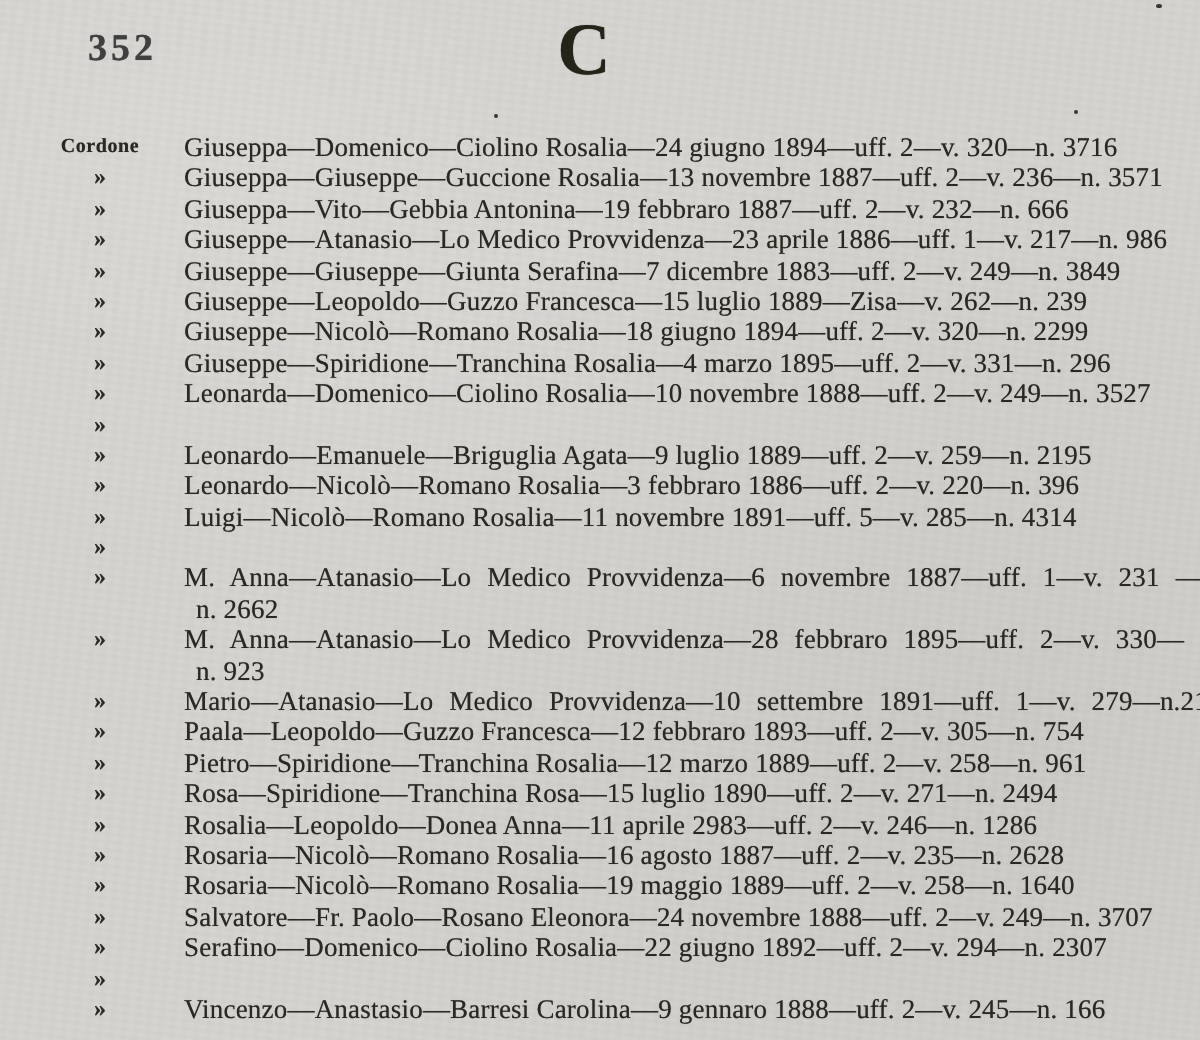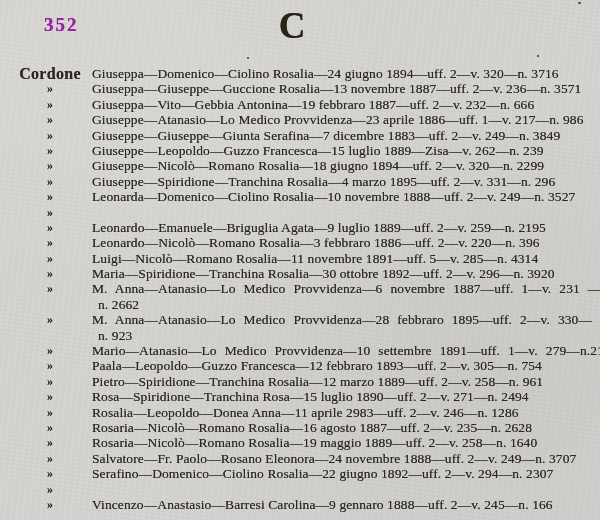--- a/index.html
+++ b/index.html
@@ -14,38 +14,38 @@
     background:
       radial-gradient(ellipse 420px 300px at 18% 15%, rgba(255,255,255,0.10), transparent 70%),
       radial-gradient(ellipse 500px 420px at 82% 72%, rgba(110,106,96,0.09), transparent 72%),
       radial-gradient(ellipse 300px 200px at 50% 40%, rgba(255,255,255,0.05), transparent 70%),
       repeating-linear-gradient(7deg, rgba(0,0,0,0.012) 0 2px, rgba(255,255,255,0.014) 2px 4px),
       repeating-linear-gradient(96deg, rgba(0,0,0,0.010) 0 3px, rgba(255,255,255,0.010) 3px 6px);
   }
   #page-num{
     position:absolute;left:44px;top:14px;
     font-size:19px;font-weight:bold;letter-spacing:2px;
-    color:#a21caf;text-shadow:0 0 .4px rgba(42,39,32,.7);
+    color:#404040;text-shadow:0 0 .4px rgba(42,39,32,.7);
   }
   #letter{
     position:absolute;left:0;right:16px;top:4px;text-align:center;
     font-size:37px;font-weight:bold;color:#262319;
     text-shadow:0 0 .5px rgba(38,35,25,.8);
   }
   #list{position:absolute;left:0;top:66px;right:0}
   .row{
     display:flex;height:15.4px;line-height:15.4px;
     font-size:13.5px;white-space:nowrap;
     text-shadow:0 0 .35px rgba(43,40,34,.65);
   }
   .mcol{
     flex:0 0 92px;width:92px;box-sizing:border-box;
     text-align:center;padding-left:8px;
   }
-  .surname{font-weight:bold;font-size:16px;letter-spacing:.3px}
+  .surname{font-weight:bold;font-size:10px;letter-spacing:.3px}
   .ditto{font-weight:bold;font-size:12px}
   .tcol{flex:1;letter-spacing:.1px}
   .cont-text{padding-left:6px}
   .just{word-spacing:4.5px}
   .speck{position:absolute;background:#3a362e;border-radius:50%}
   .speck.s1{left:247px;top:57px;width:2px;height:2px}
   .speck.s2{left:537px;top:55px;width:2px;height:2px}
   .speck.s3{left:578px;top:2px;width:3px;height:2px}
 </style>
 </head>
@@ -107,21 +107,20 @@
   <div class="row">
     <div class="mcol ditto">»</div>
     <div class="tcol">Leonardo—Nicolò—Romano Rosalia—3 febbraro 1886—uff. 2—v. 220—n. 396</div>
   </div>
   <div class="row">
     <div class="mcol ditto">»</div>
     <div class="tcol">Luigi—Nicolò—Romano Rosalia—11 novembre 1891—uff. 5—v. 285—n. 4314</div>
   </div>
   <div class="row">
     <div class="mcol ditto">»</div>
-    <div class="tcol">Maria—Spiridione—Tranchina Rosalia—30 ottobre 1892—uff. 2—v. 296—n. 3920</div>
   </div>
 
   <div class="row">
     <div class="mcol ditto">»</div>
     <div class="tcol just">M. Anna—Atanasio—Lo Medico Provvidenza—6 novembre 1887—uff. 1—v. 231 —</div>
   </div>
   <div class="row">
     <div class="mcol"></div>
     <div class="tcol cont-text">n. 2662</div>
   </div>

